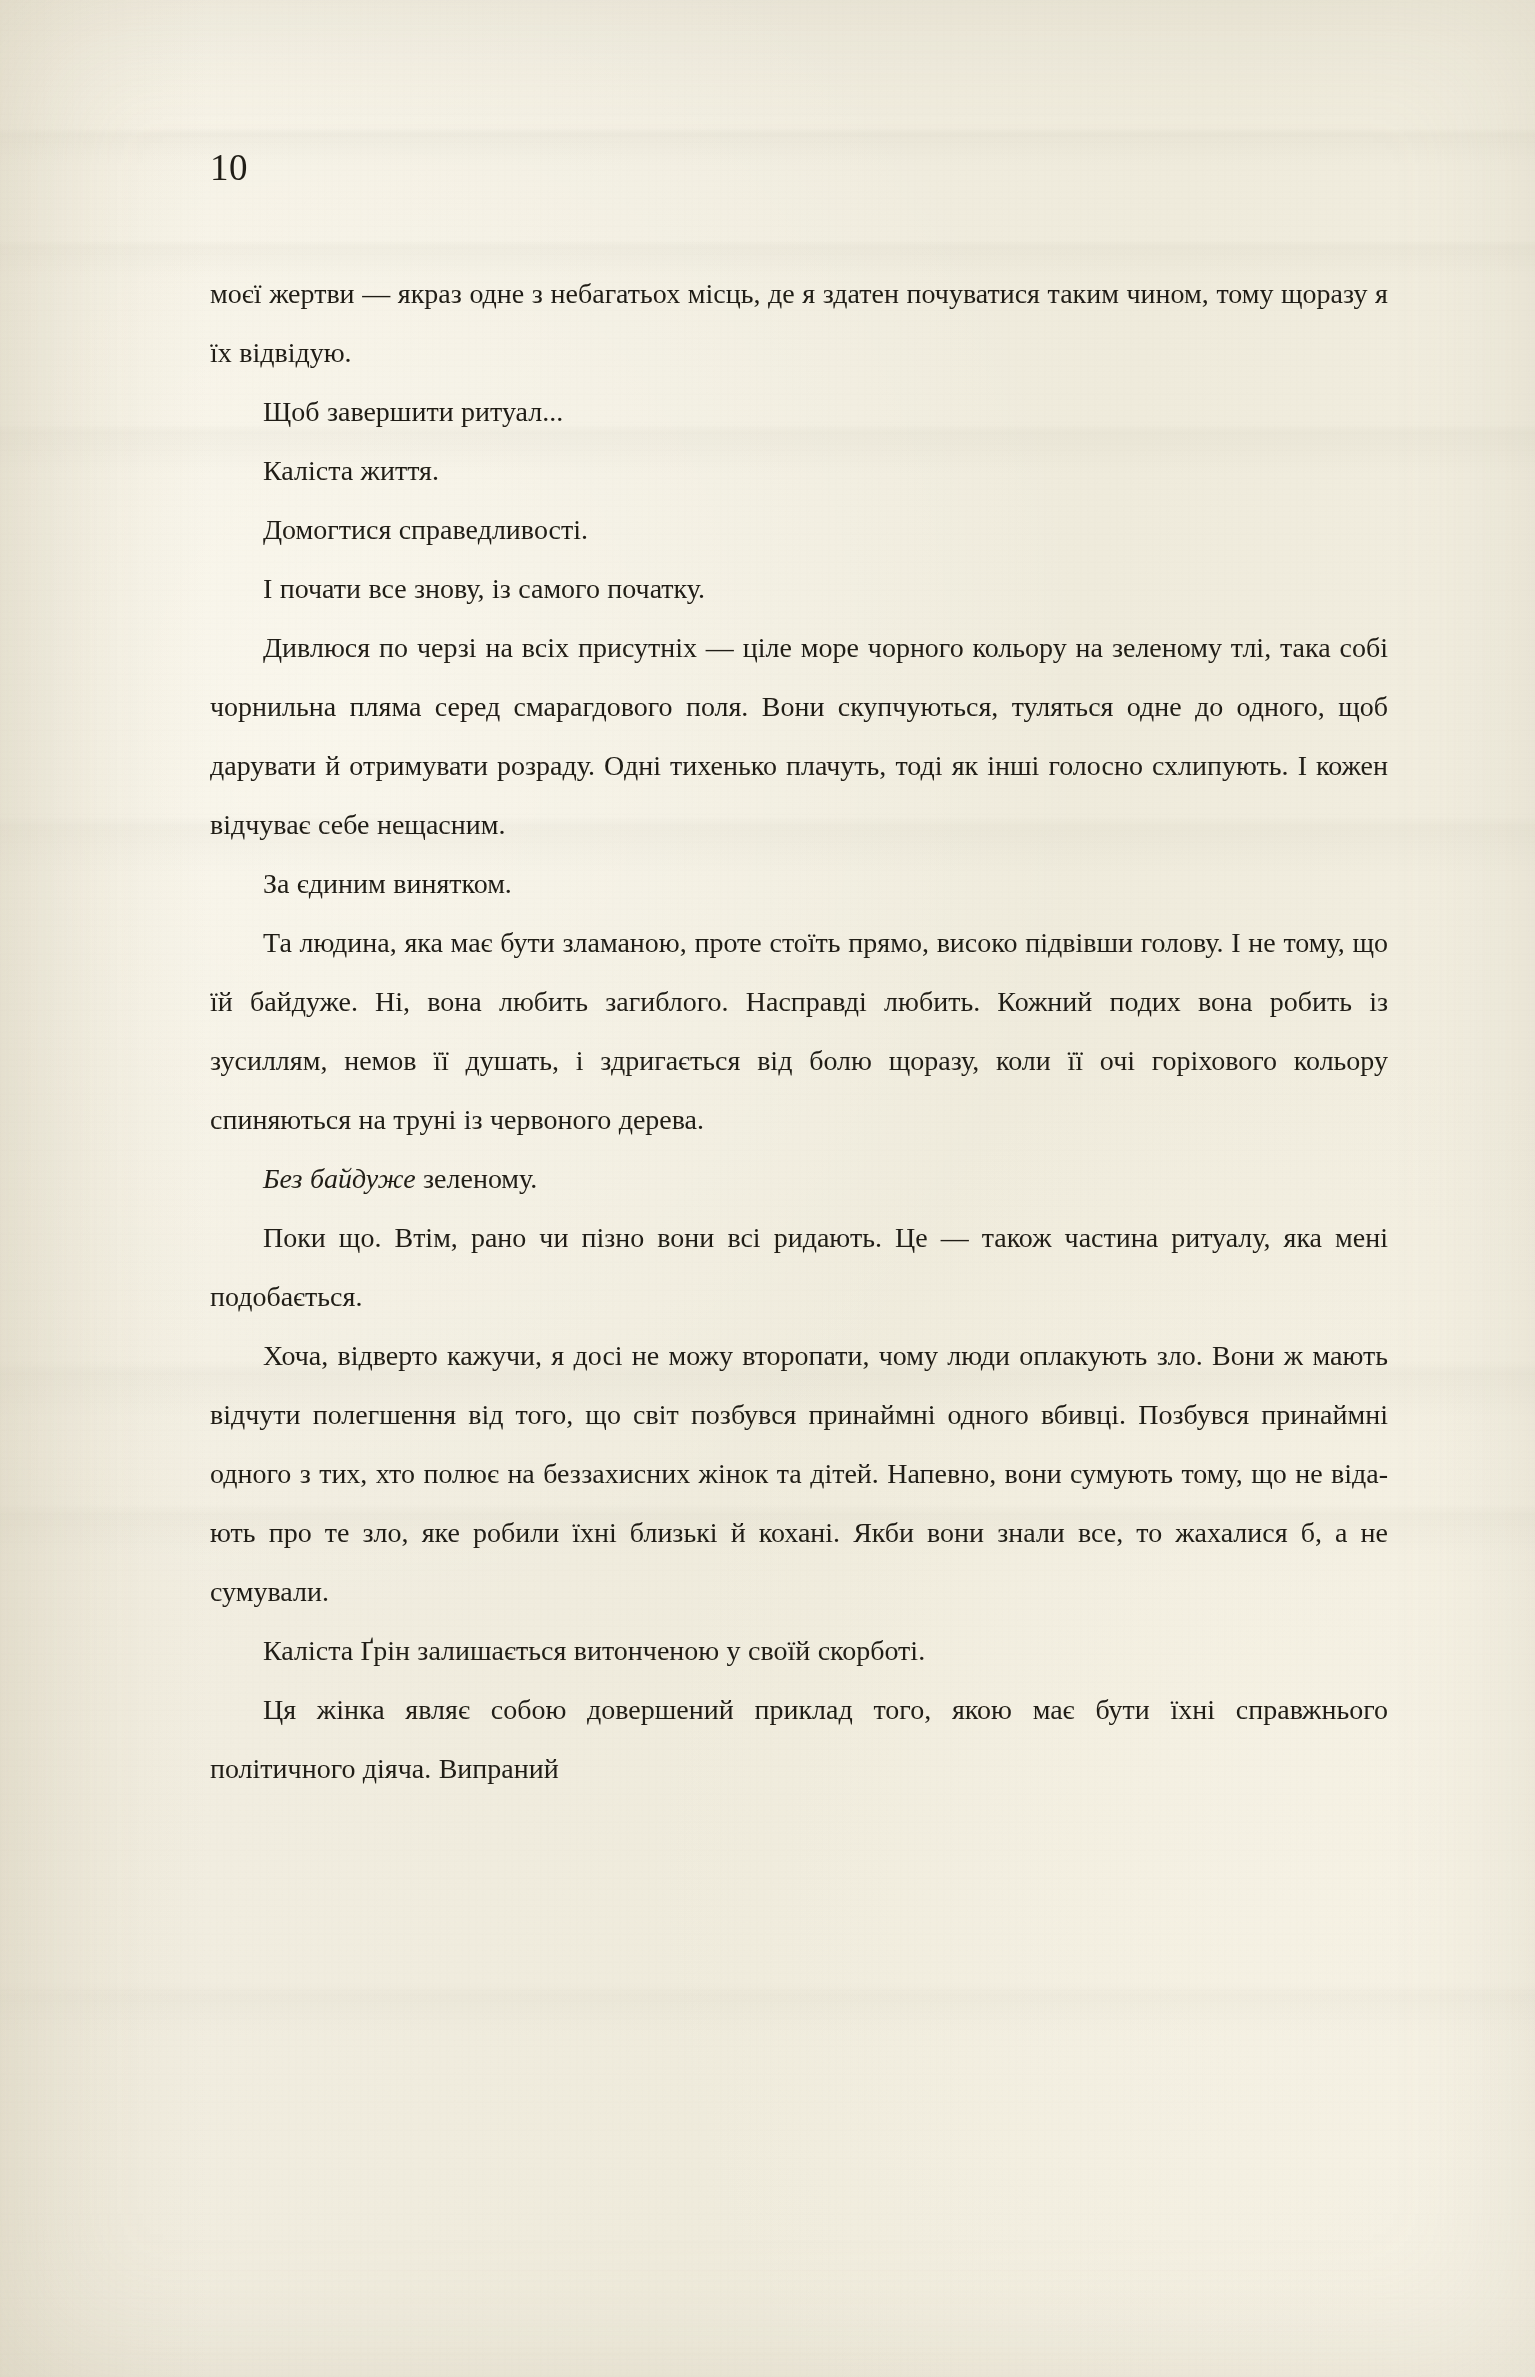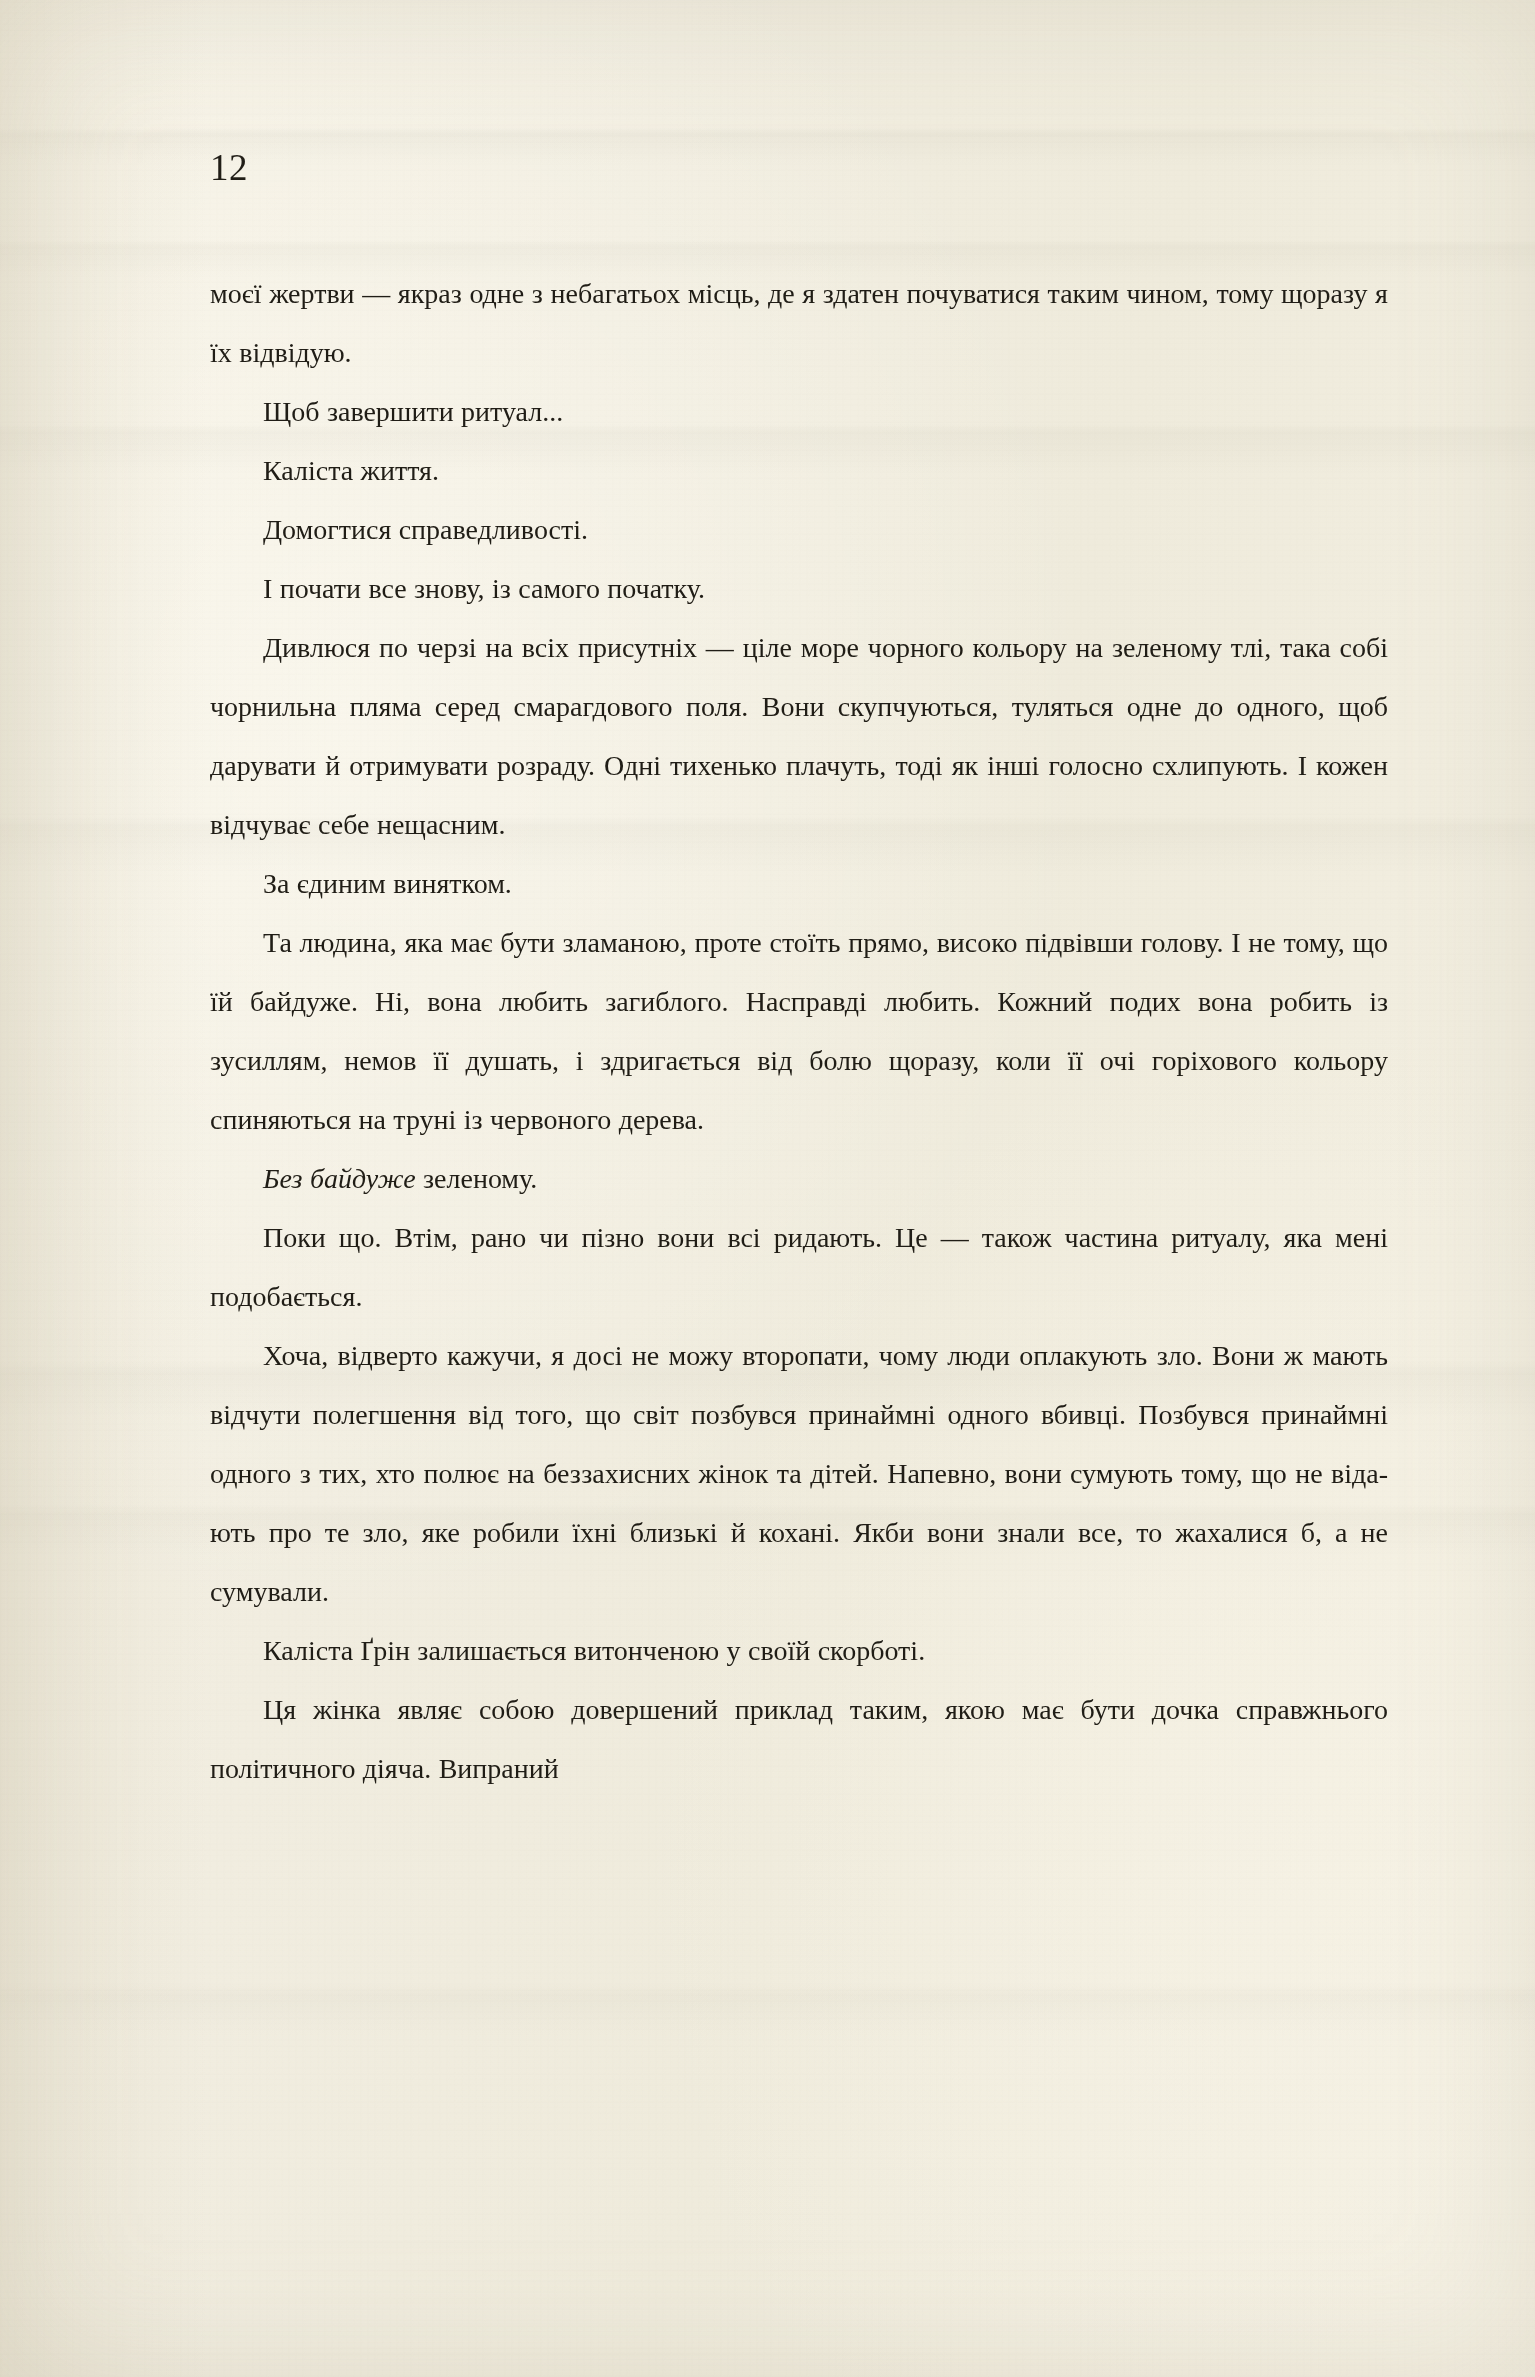--- a/index.html
+++ b/index.html
@@ -132,21 +132,21 @@
 </head>
 <body>
 
 <div id="page">
 
   <div id="bleed-through"></div>
   <div id="gutter-shade"></div>
 
   <div id="content">
 
-    <div class="folio">12</div>
+    <div class="folio">10</div>
 
     <div class="body-text">
 
       <p class="para no-indent">моєї жертви — якраз одне з небагатьох місць, де я зда­тен почуватися таким чином, тому щоразу я їх відвідую.</p>
 
       <p class="para">Щоб завершити ритуал...</p>
 
       <p class="para">Каліста життя.</p>
 
       <p class="para">Домогтися справедливості.</p>
@@ -160,21 +160,21 @@
       <p class="para">Та людина, яка має бути зламаною, проте стоїть пря­мо, високо підвівши голову. І не тому, що їй байдуже. Ні, вона любить загиблого. Насправді любить. Кожний подих вона робить із зусиллям, немов її душать, і здри­гається від болю щоразу, коли її очі горіхового кольору спиняються на труні із червоного дерева.</p>
 
       <p class="para"><em>Без байдуже</em><span> зеленому.</span></p>
 
       <p class="para">Поки що. Втім, рано чи пізно вони всі ридають. Це — також частина ритуалу, яка мені подобається.</p>
 
       <p class="para">Хоча, відверто кажучи, я досі не можу второпати, чому люди оплакують зло. Вони ж мають відчути полегшення від того, що світ позбувся принаймні одного вбивці. По­збувся принаймні одного з тих, хто полює на беззахисних жінок та дітей. Напевно, вони сумують тому, що не віда­ють про те зло, яке робили їхні близькі й кохані. Якби вони знали все, то жахалися б, а не сумували.</p>
 
       <p class="para">Каліста Ґрін залишається витонченою у своїй скорботі.</p>
 
-      <p class="para">Ця жінка являє собою довершений приклад таким, якою має бути дочка справжнього політичного діяча. Випраний</p>
+      <p class="para">Ця жінка являє собою довершений приклад того, якою має бути їхні справжнього політичного діяча. Випраний</p>
 
     </div>
   </div>
 
   <div id="ink-noise"></div>
   <div id="edge-vignette"></div>
 </div>
 
 
 </body></html>

